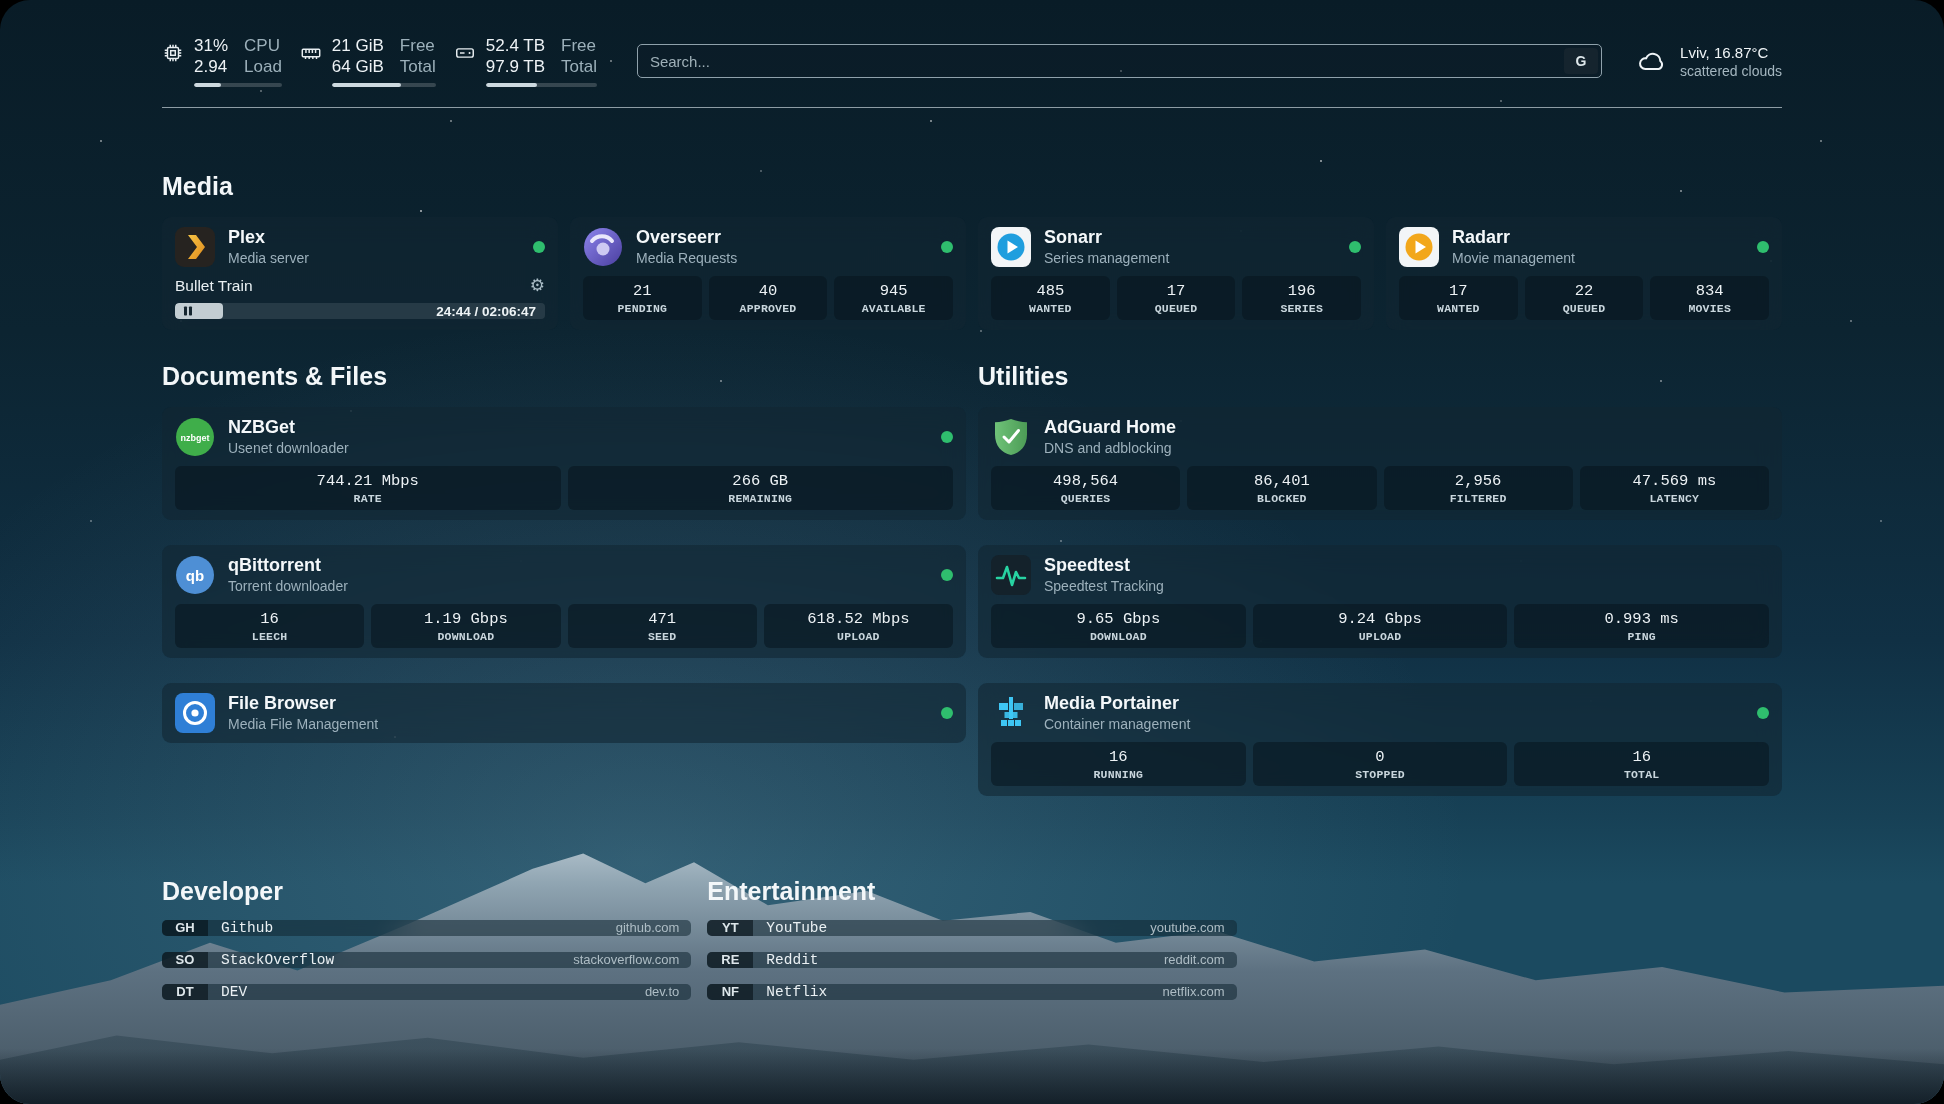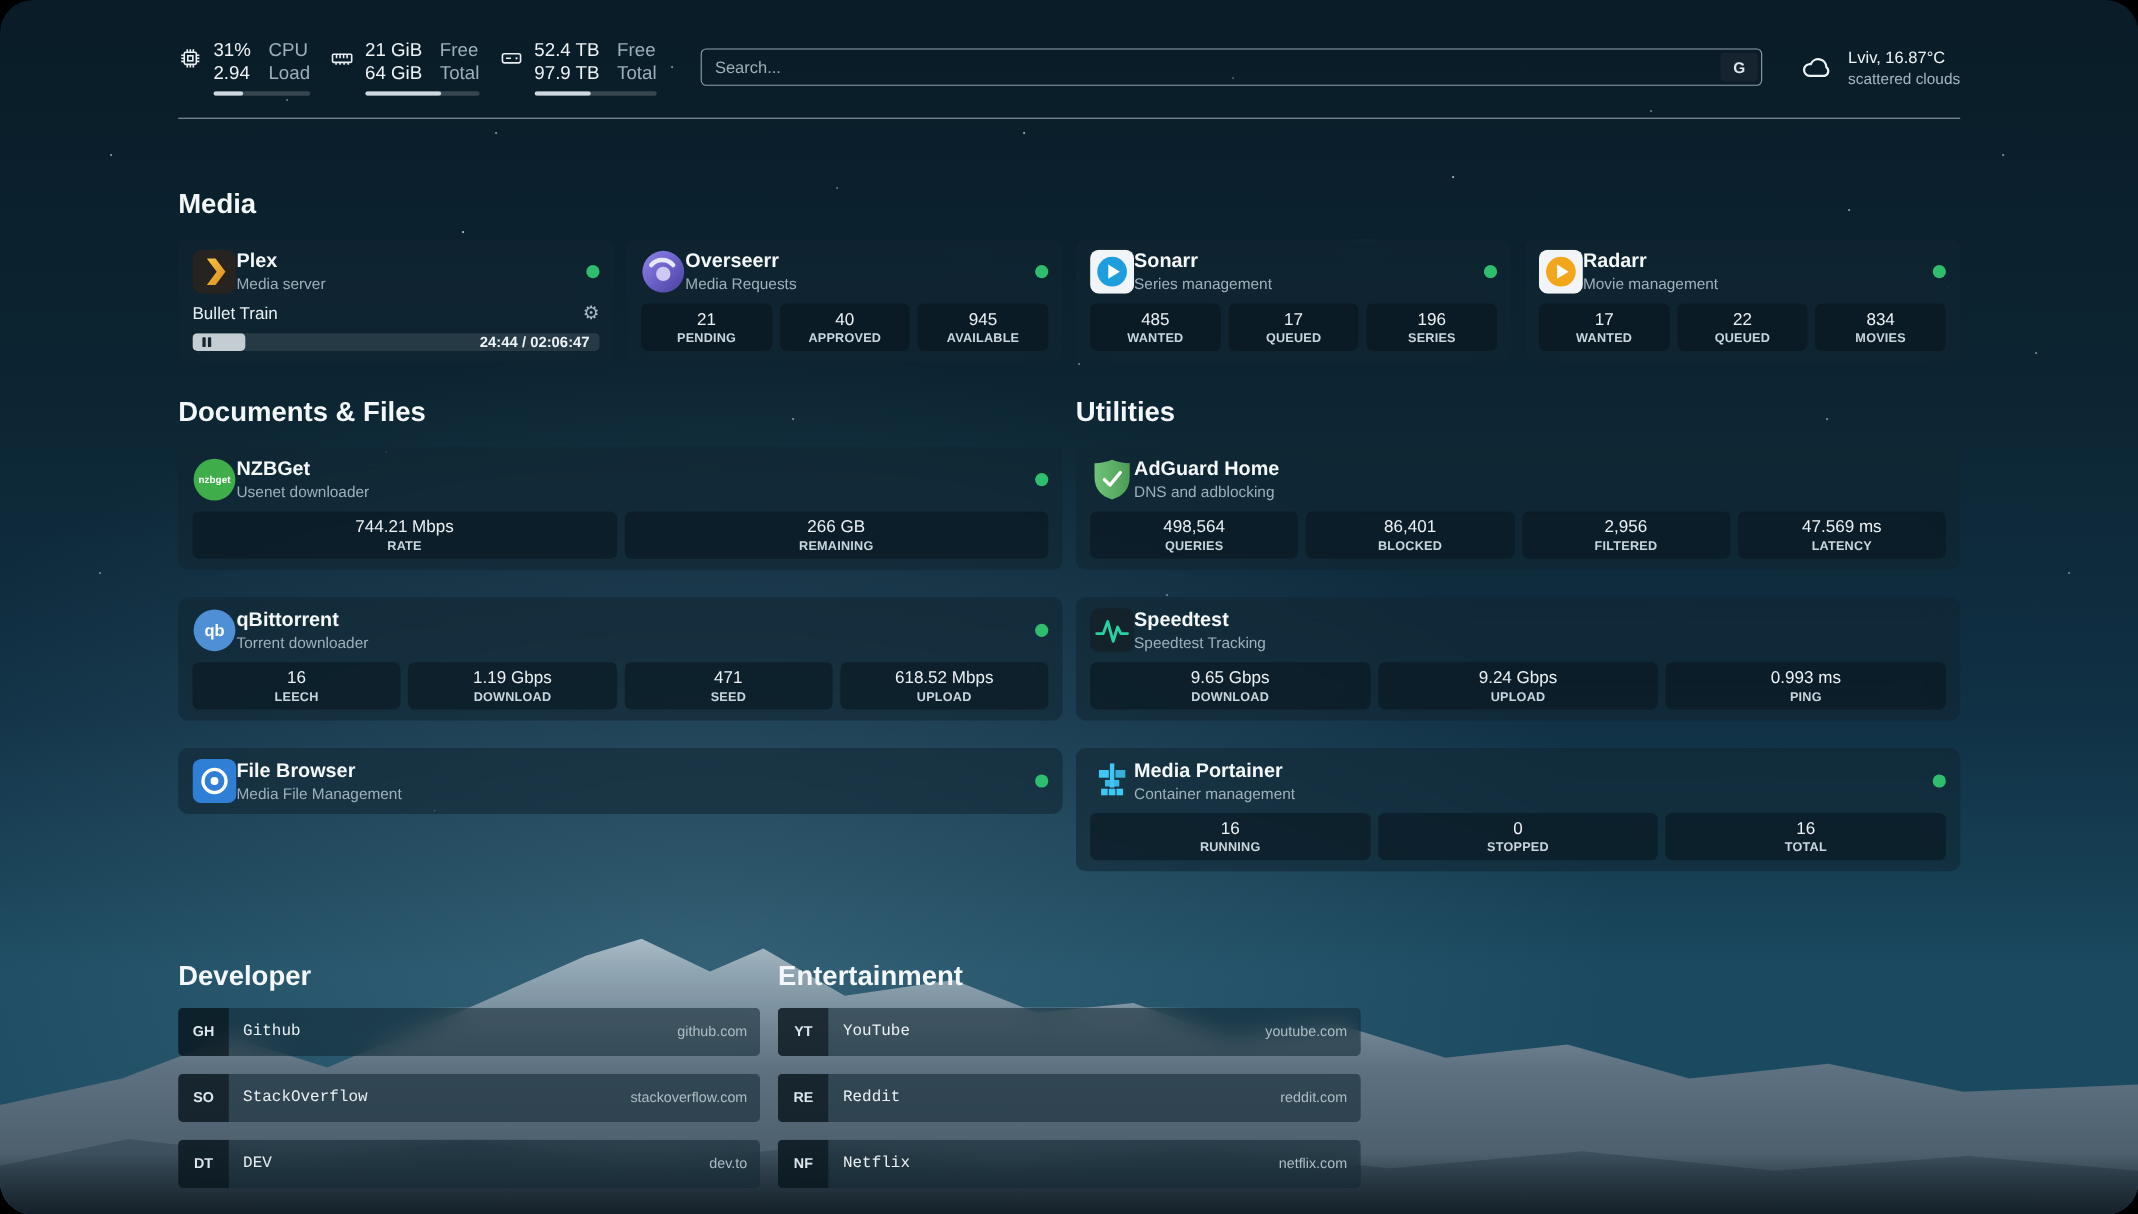--- a/index.html
+++ b/index.html
@@ -53,46 +53,46 @@
   .weather{display:flex;align-items:center;gap:12px;}
   .weather-loc{font-size:15px;color:#f0f5f7;text-align:left;}
   .weather-cond{font-size:14px;color:#a5b7c0;margin-top:2px;}
   .divider{height:1px;background:rgba(212,224,230,0.65);margin-top:20px;}
 
   
   .section-title{font-size:25px;font-weight:600;color:#f3f7f9;}
   .media-title{margin:64px 0 16px;}
   .media-grid{display:grid;grid-template-columns:repeat(4,1fr);gap:12px;}
   .card{background:rgba(17,38,50,0.58);border-radius:9px;padding:10px 13px;backdrop-filter:blur(12px);}
-  .card-head{display:flex;align-items:center;}
+  .card-head{display:flex;align-items:center;gap:13px;}
   .svc-icon{width:40px;height:40px;flex:0 0 40px;line-height:0;}
   .svc-name{font-size:18px;font-weight:600;color:#f4f8fa;line-height:1.15;}
   .svc-sub{font-size:14px;color:#9db1bc;margin-top:2px;}
   .dot{width:12px;height:12px;border-radius:50%;margin-left:auto;align-self:center;}
   .stats-row{display:flex;gap:7px;margin-top:9px;}
-  .stat{flex:1;background:rgba(8,21,30,0.55);border-radius:6px;text-align:center;padding:6px 4px 5px;}
+  .stat{flex:1;background:rgba(8,21,30,0.55);border-radius:6px;text-align:center;padding:6px 4px 5px;font-family:Liberation Mono, monospace;}
   .stat-value{font-size:15.5px;color:#edf2f5;}
   .stat-label{font-size:11.5px;font-weight:700;color:#c9d6dd;margin-top:2px;letter-spacing:.2px;}
 
   
   .np-row{display:flex;align-items:center;justify-content:space-between;margin-top:10px;}
   .np-title{font-size:15.5px;color:#e9f0f3;}
   .gear{color:#a9bcc6;font-size:17px;cursor:pointer;font-family:"DejaVu Sans",sans-serif;line-height:1;}
   .np-progress{position:relative;margin-top:8px;height:16px;background:rgba(255,255,255,0.10);border-radius:4px;overflow:hidden;cursor:pointer;}
   .np-fill{position:absolute;left:0;top:0;bottom:0;background:rgba(223,232,236,0.85);border-radius:4px;}
   .pause-icon{position:absolute;left:7px;top:2px;line-height:0;cursor:pointer;}
   .np-time{position:absolute;right:9px;top:50%;transform:translateY(-50%);font-size:13.5px;font-weight:600;color:#eef4f6;}
 
   .columns{display:grid;grid-template-columns:1fr 1fr;gap:0 12px;margin-top:32px;}
   .col .section-title{margin-bottom:16px;}
   .col .card{margin-bottom:25px;}
 
   .bookmarks{display:grid;grid-template-columns:repeat(3,1fr);gap:0 16px;margin-top:56px;}
   .bookmarks .section-title{margin-bottom:14px;}
-  .bm-row{display:flex;align-items:center;height:44px;background:rgba(17,38,50,0.55);border-radius:5px;margin-bottom:16px;
+  .bm-row{display:flex;align-items:center;height:16px;background:rgba(17,38,50,0.55);border-radius:5px;margin-bottom:16px;
     overflow:hidden;backdrop-filter:blur(10px);cursor:pointer;}
   .bm-abbr{width:46px;align-self:stretch;background:rgba(6,16,24,0.6);color:#dde6ea;font-size:13px;font-weight:700;
     display:flex;align-items:center;justify-content:center;}
   .bm-name{font-size:14.5px;color:#eaf0f3;margin-left:13px;font-family:Liberation Mono, monospace;}
   .bm-domain{margin-left:auto;font-size:13px;color:#aebdc5;padding-right:12px;}
 </style>
 </head>
 <body>
 
 <div class="desktop">

